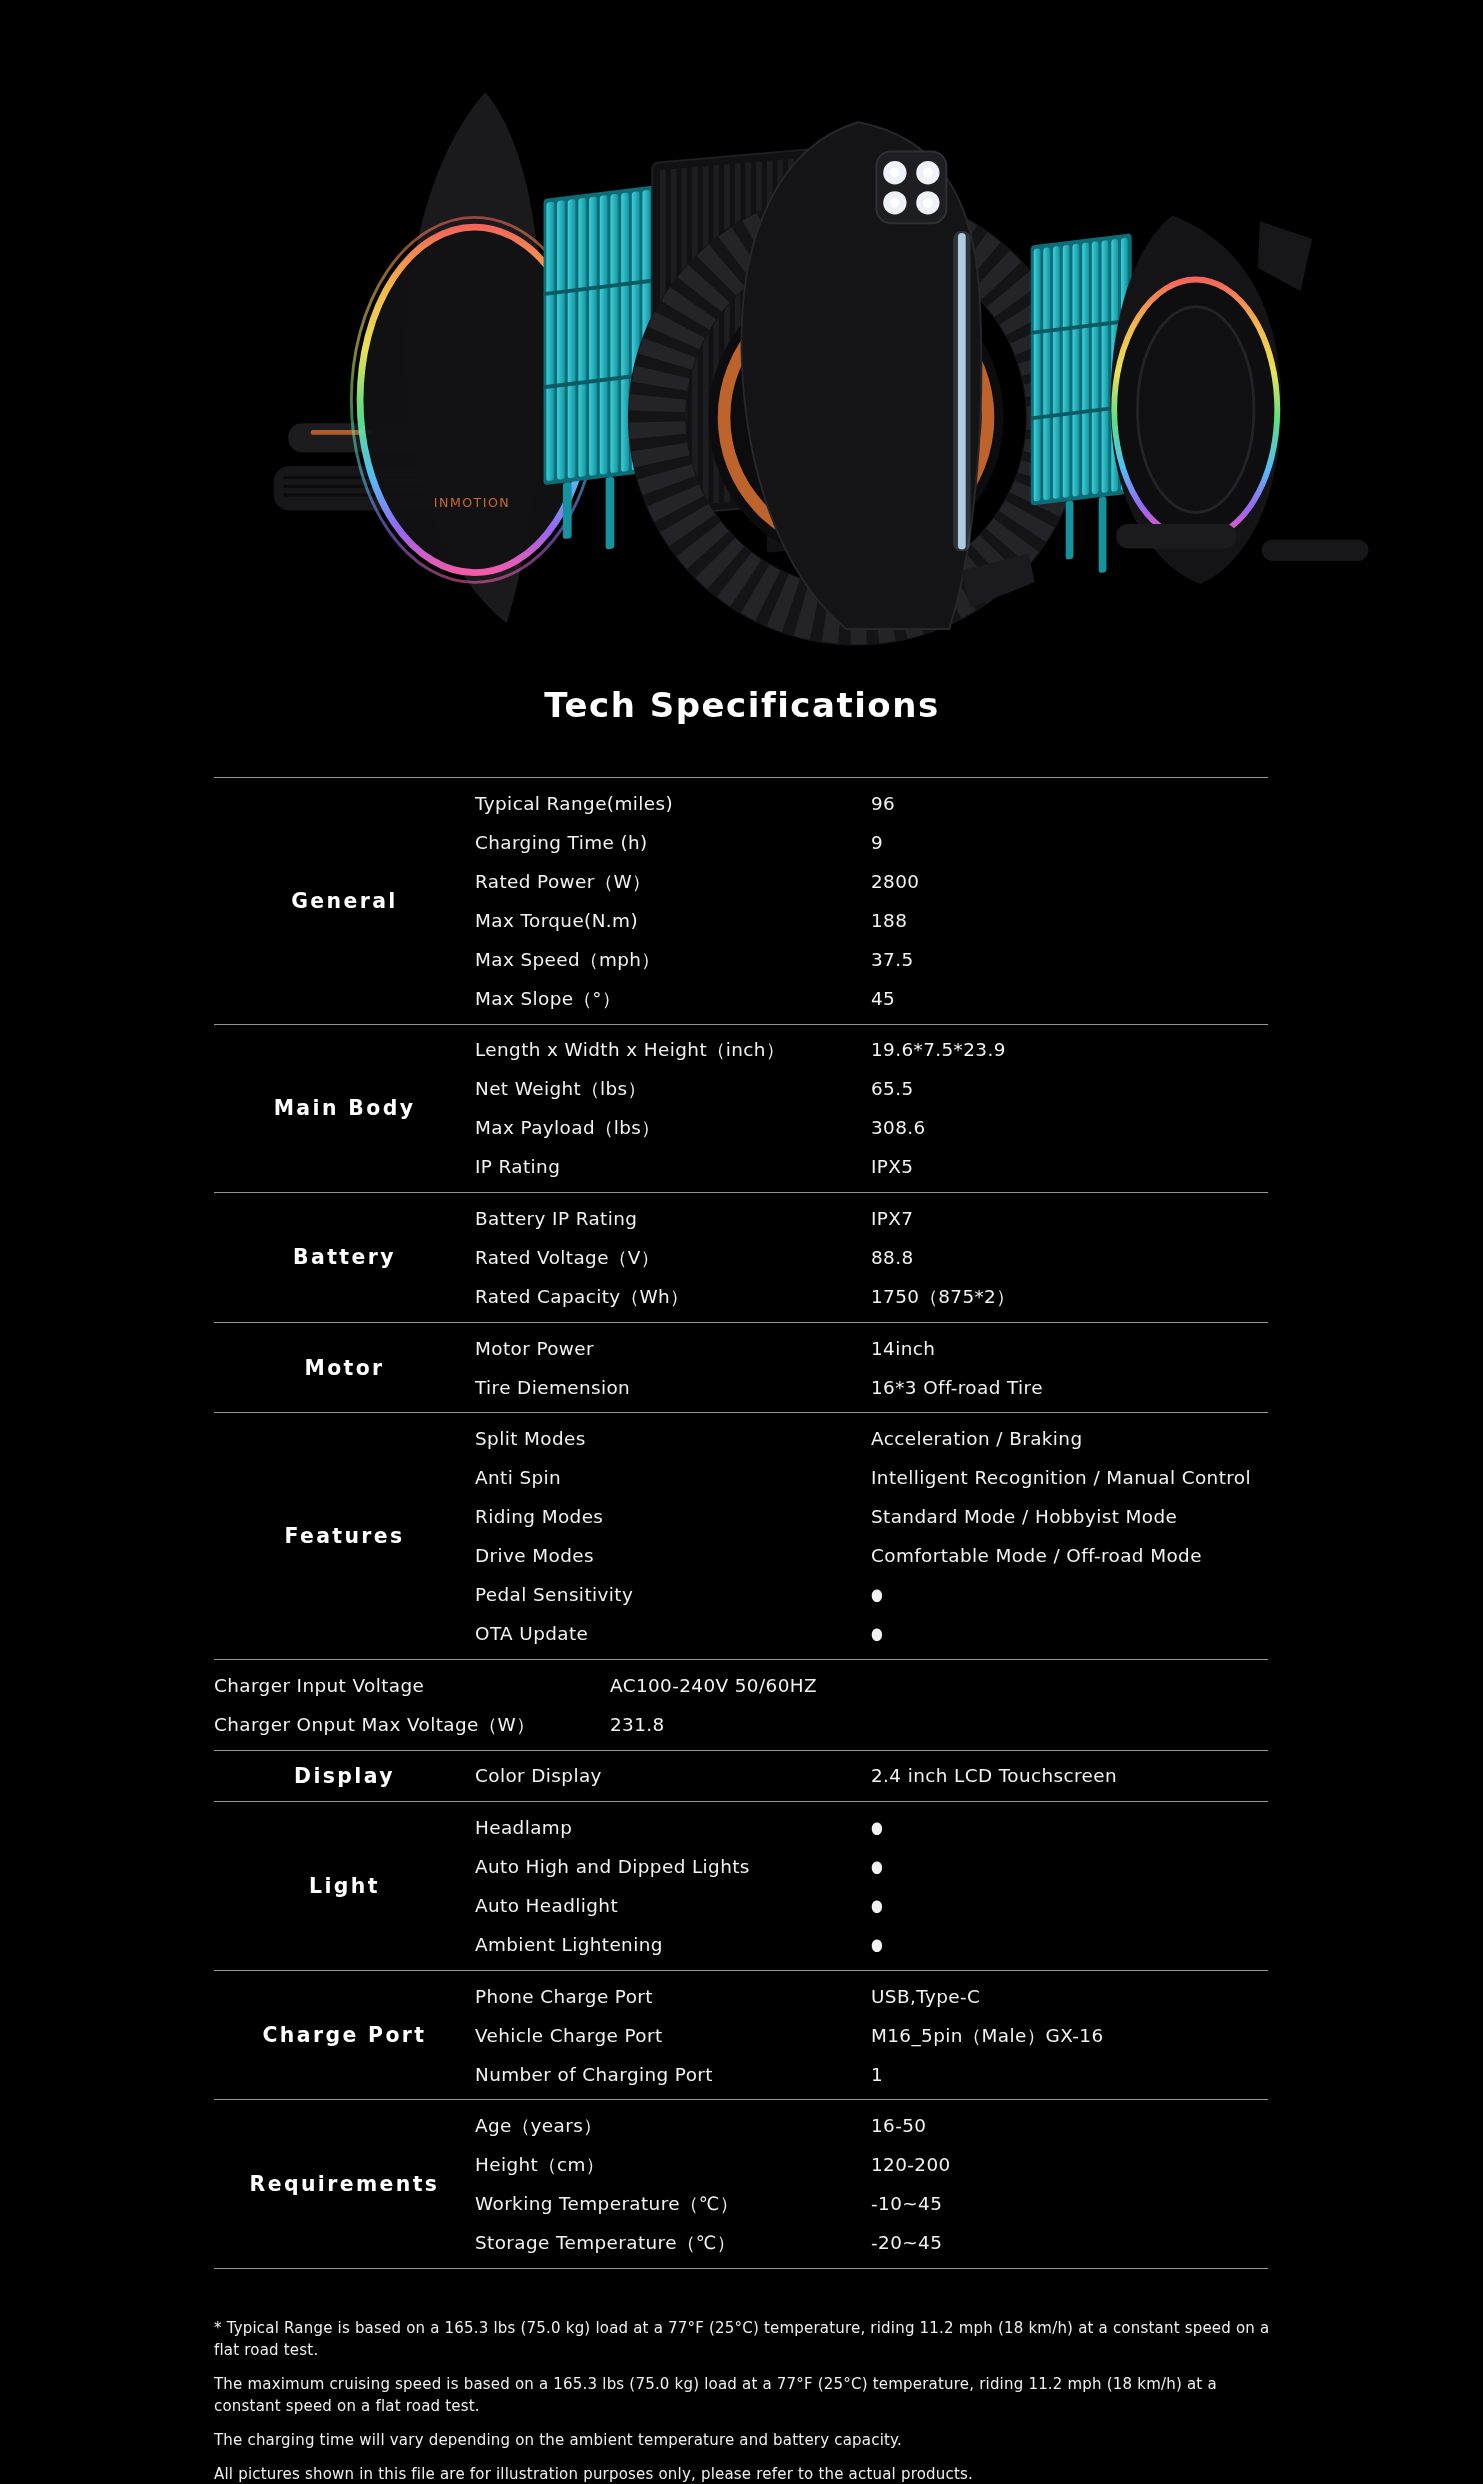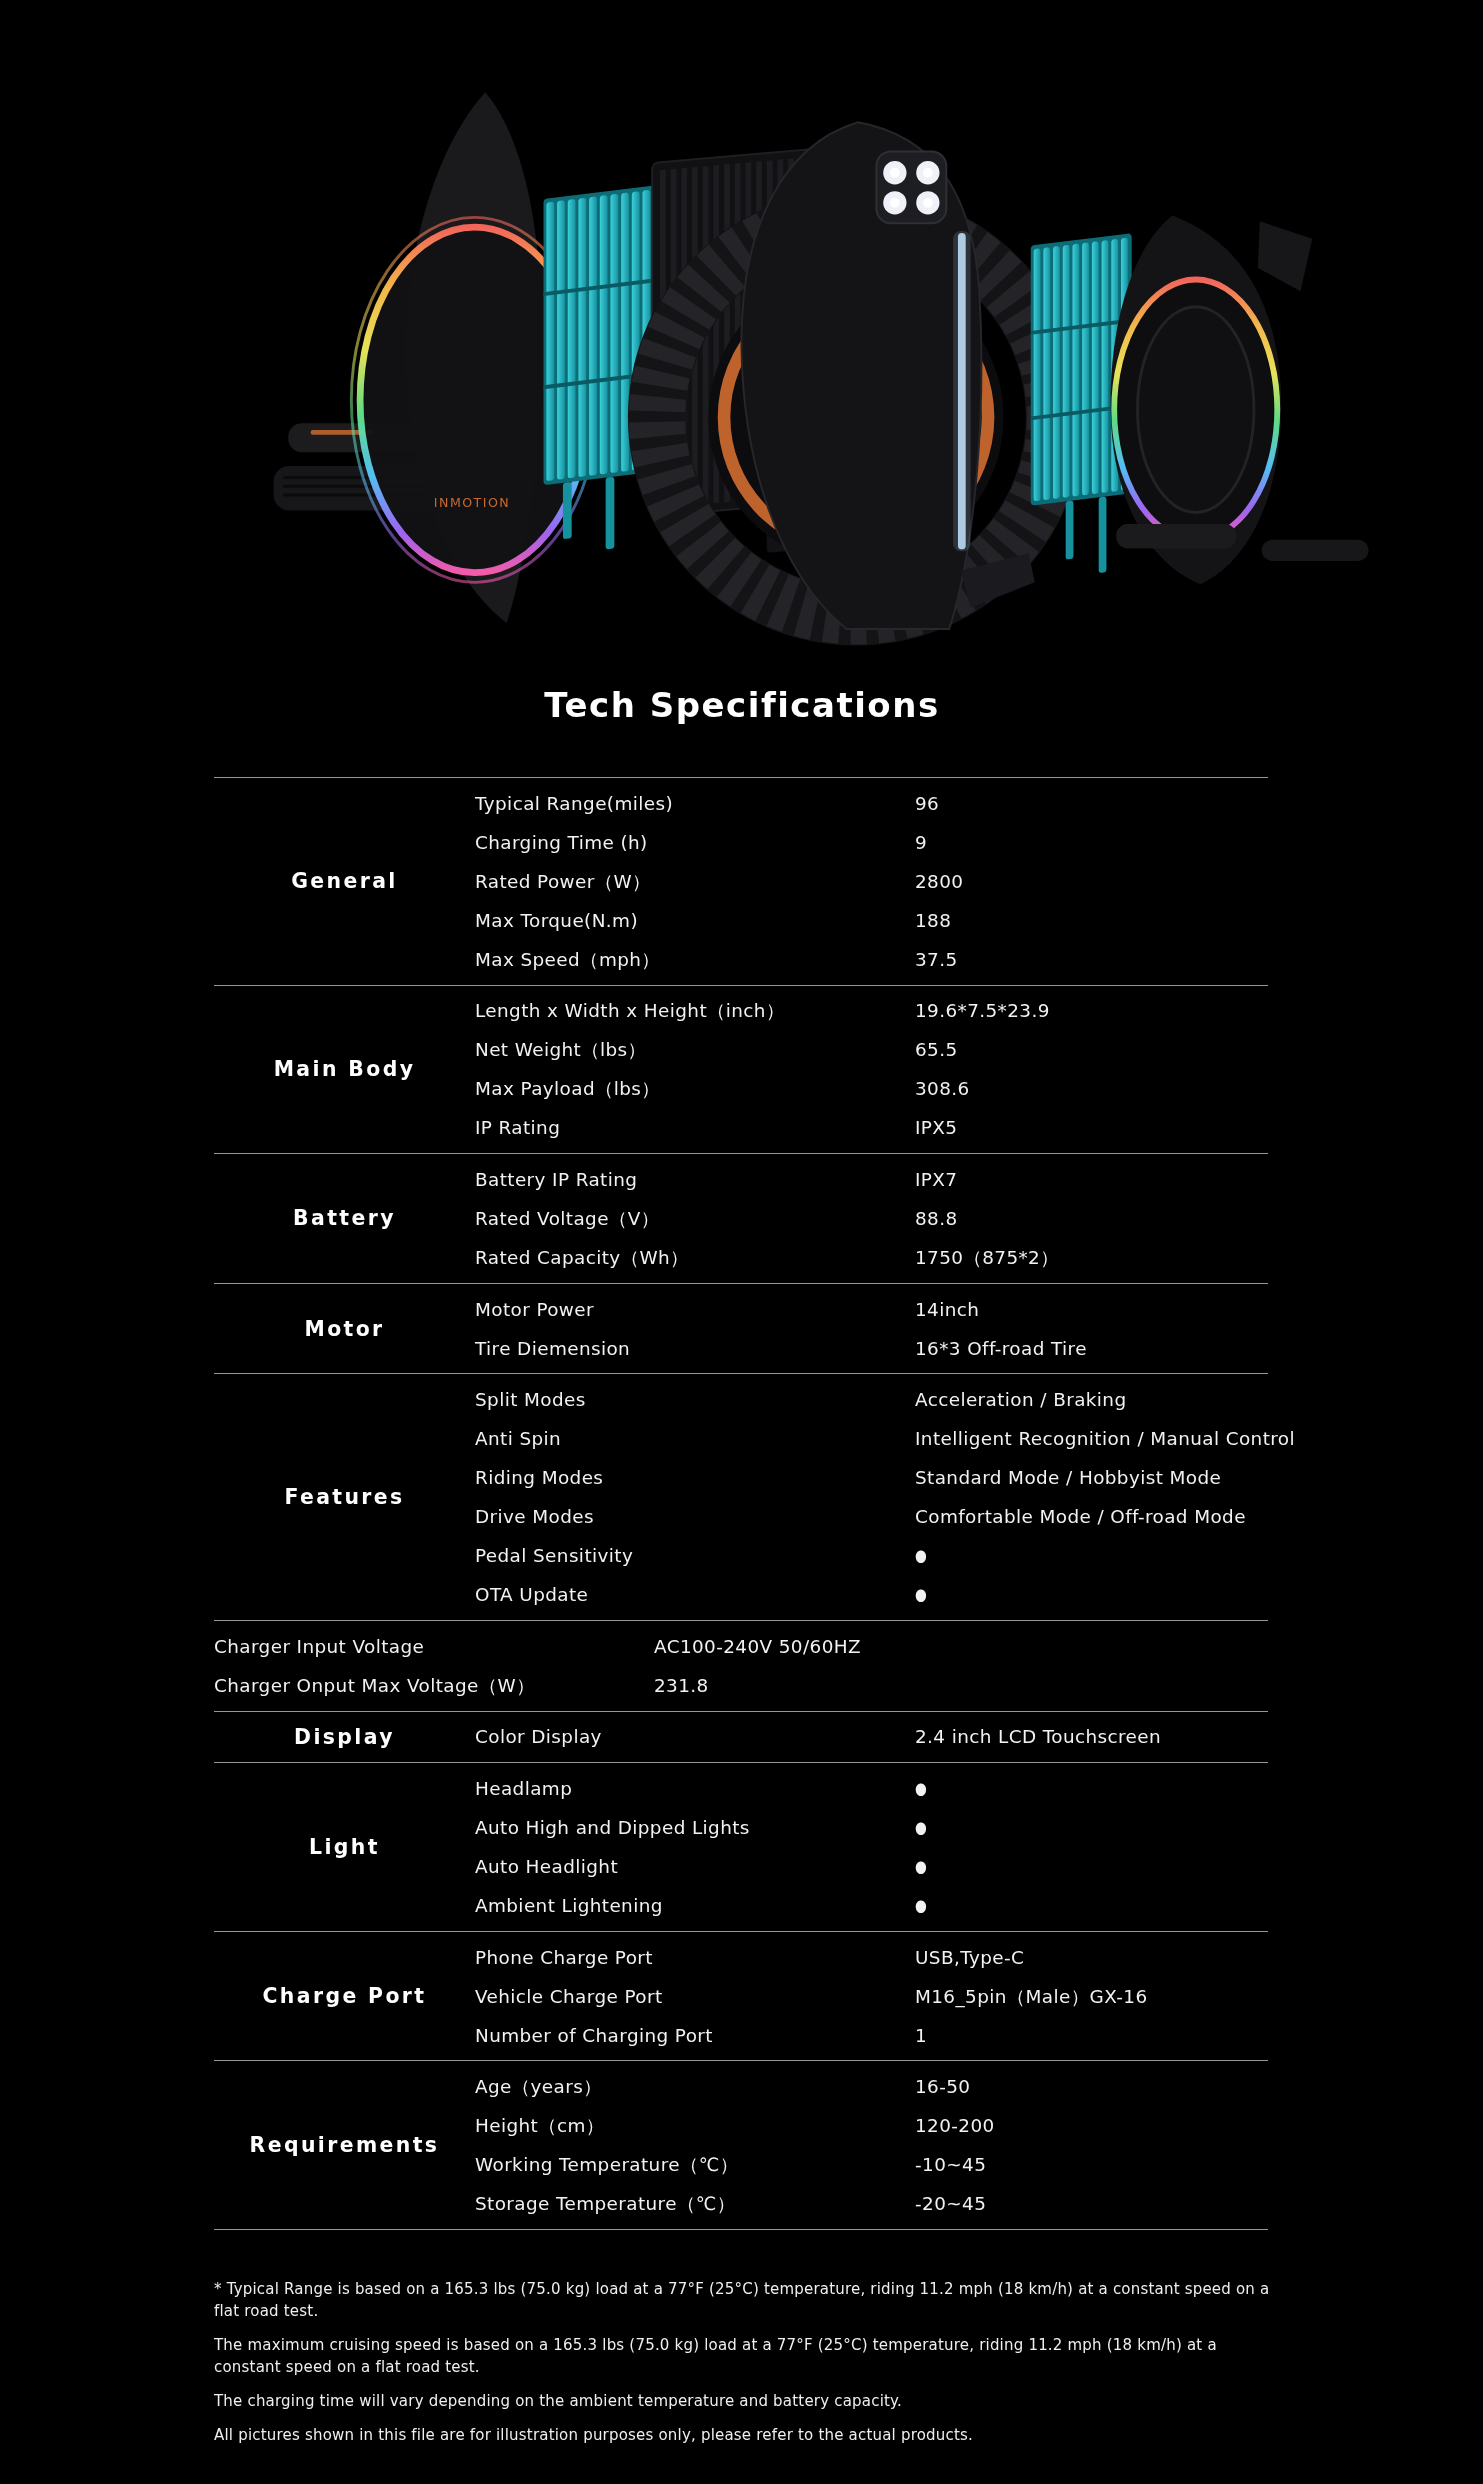--- a/index.html
+++ b/index.html
@@ -27,21 +27,21 @@
     padding:5.8px 0;
   }
   .cat{
     display:flex;align-items:center;justify-content:center;
     font-weight:bold;font-size:20.4px;letter-spacing:2.4px;color:#ffffff;
     text-align:right;
   }
   .rows{display:flex;flex-direction:column;}
   .spec-row{
     display:grid;grid-template-columns:396px 1fr;
-    height:39px;align-items:center;gap:44px;
+    height:39px;align-items:center;
   }
   .prop,.val{
     font-size:18.4px;letter-spacing:0.4px;color:#f2f2f2;
     white-space:nowrap;
   }
   .val.dot{font-size:16.5px;transform:scaleX(0.82);transform-origin:left center;}
   
   .footnotes{margin:49px 0 0 214px;width:1072px;}
   .footnote{
     margin:0 0 12.6px 0;font-size:15px;line-height:1.45;
@@ -219,20 +219,24 @@
           <div class="val">2800</div>
         </div>
         <div class="spec-row">
           <div class="prop">Max Torque(N.m)</div>
           <div class="val">188</div>
         </div>
         <div class="spec-row">
           <div class="prop">Max Speed（mph）</div>
           <div class="val">37.5</div>
         </div>
+        <div class="spec-row">
+          <div class="prop">Max Slope（°）</div>
+          <div class="val">45</div>
+        </div>
       </div>
     </section>
     <section class="spec-section">
       <div class="cat">Main Body</div>
       <div class="rows">
         <div class="spec-row">
           <div class="prop">Length x Width x Height（inch）</div>
           <div class="val">19.6*7.5*23.9</div>
         </div>
         <div class="spec-row">

